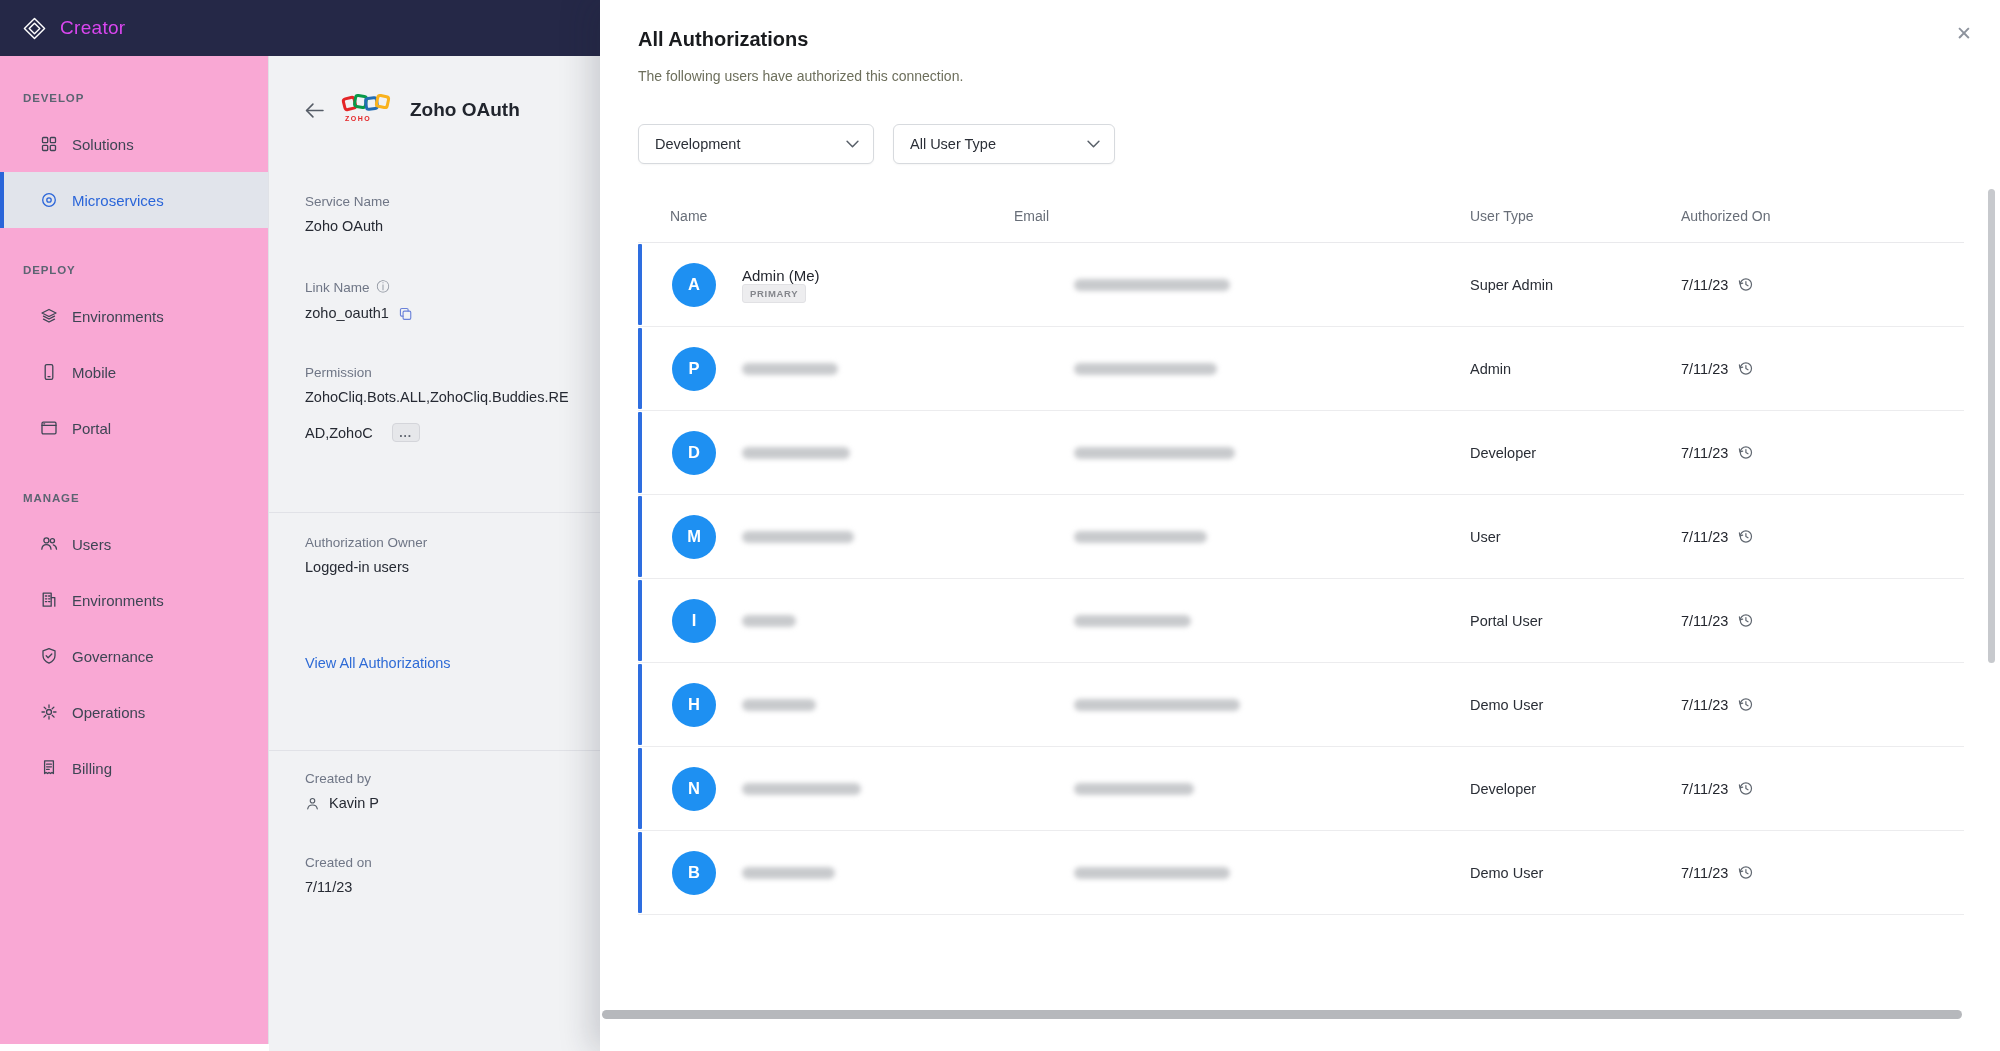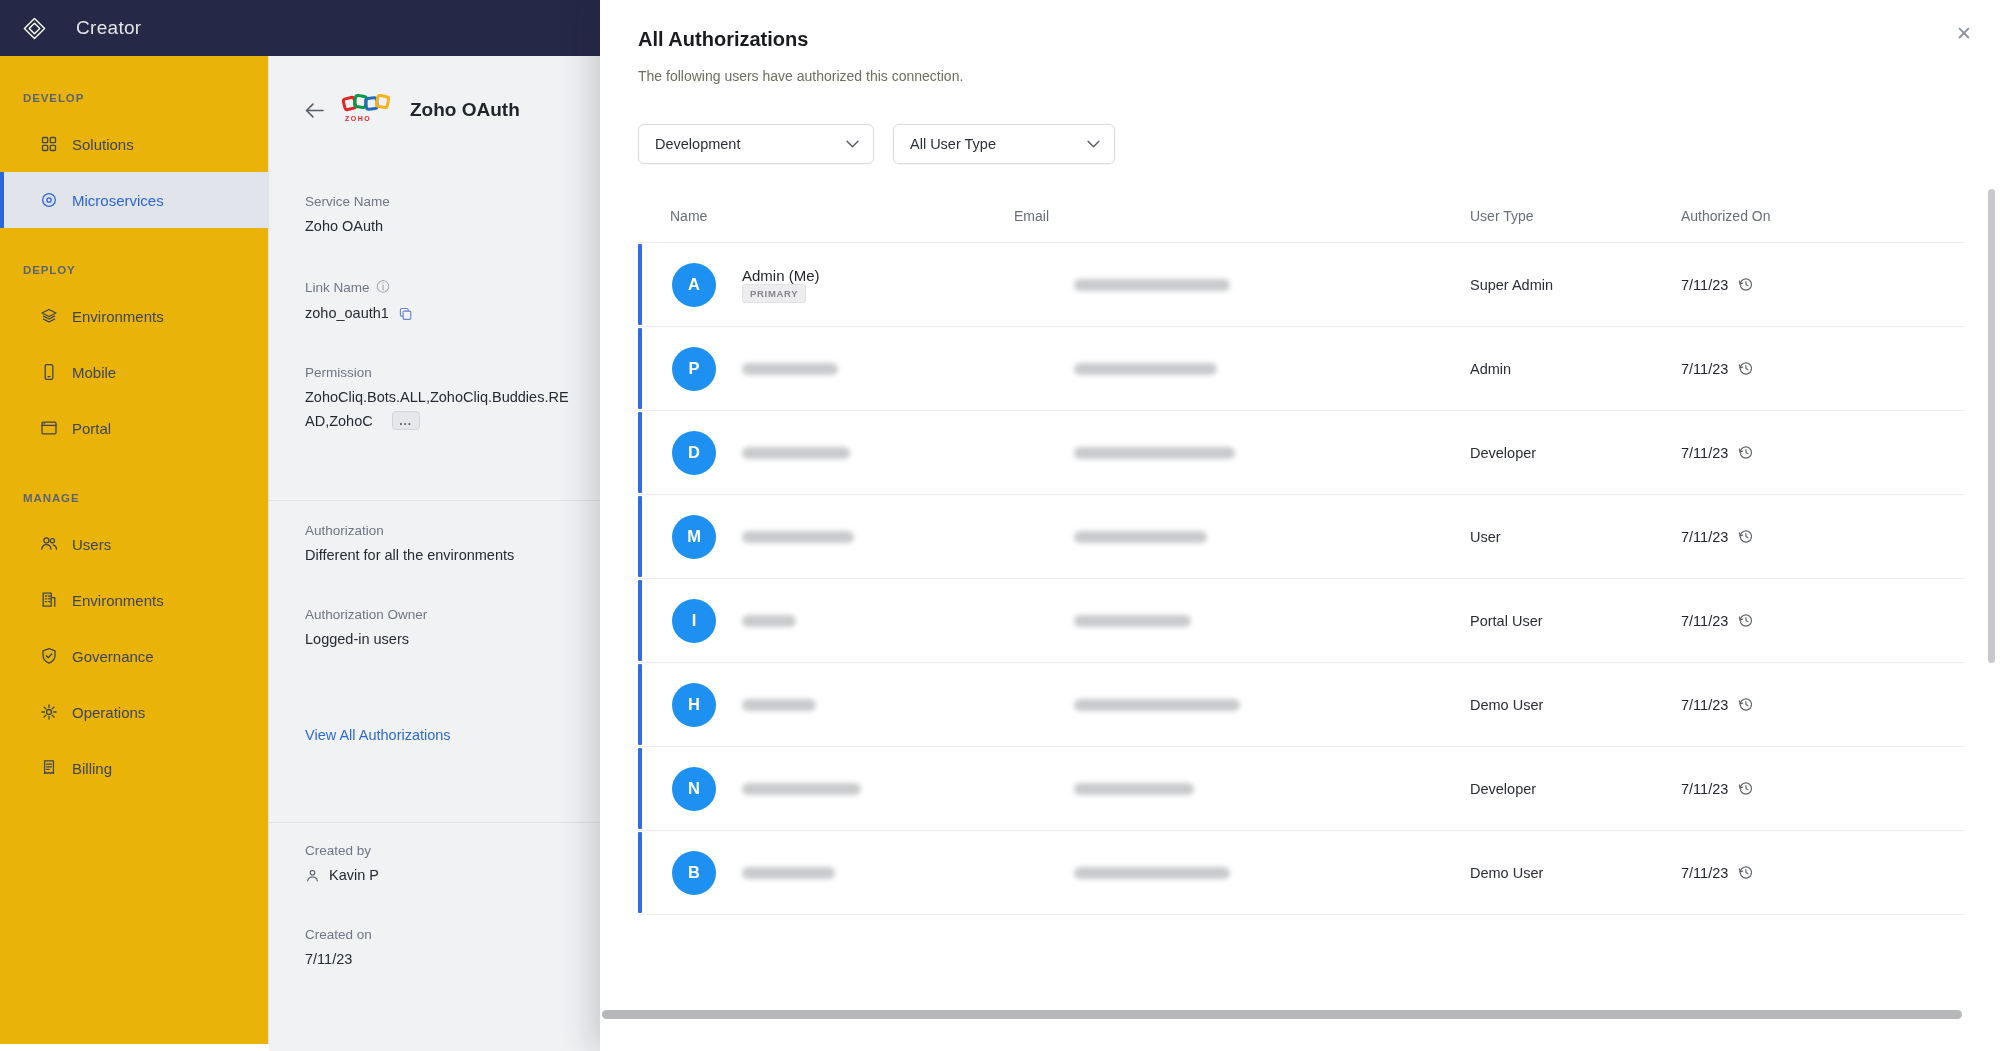--- a/index.html
+++ b/index.html
@@ -2,25 +2,25 @@
 <html><head>
 <meta charset="utf-8">
 <style>
   html,body { margin:0; padding:0; background:#ffffff; }
   .canvas { position:relative; width:2000px; height:1051px; overflow:hidden;
             font-family:"Liberation Sans", sans-serif; background:#ffffff; }
 
   
   .topbar { position:absolute; top:0; left:0; width:100%; height:56px; background:#252847;
             display:flex; align-items:center; padding-left:22px; box-sizing:border-box; z-index:1; }
-  .topbar .brand { color:#e5e5e5; font-size:19px; margin-left:29px; letter-spacing:.3px; }
+  .topbar .brand { color:#d946ef; font-size:19px; margin-left:13px; letter-spacing:.3px; }
   .topbar-logo { display:flex; align-items:center; }
 
   
-  .sidebar { position:absolute; top:56px; left:0; width:268px; bottom:7px; background:#eab308;
+  .sidebar { position:absolute; top:56px; left:0; width:268px; bottom:7px; background:#f9a8d4;
              border-right:1px solid #e0e2e7; z-index:1; }
   .side-section-title { margin:36px 0 10px 23px; font-size:11.5px; font-weight:bold;
                         color:#5c6472; letter-spacing:.9px; height:14px; }
   .side-item { display:flex; align-items:center; gap:14px; height:56px; padding-left:40px;
                font-size:15px; color:#3e4554; cursor:pointer; position:relative; }
   .side-icon { width:18px; height:18px; display:flex; align-items:center; }
   .side-item.active { background:#e1e4eb; color:#2a65d9; }
   .side-item.active::before { content:""; position:absolute; left:0; top:0; bottom:0; width:4px;
                               background:#2a65d9; }
 
@@ -30,21 +30,21 @@
   .detail-header { display:flex; align-items:center; gap:17px; padding:34px 0 0 36px; height:40px; }
   .back { display:flex; cursor:pointer; }
   .detail-title { font-size:19px; font-weight:bold; color:#21252d; margin:0; white-space:nowrap; }
   .detail-section { padding:64px 36px 70px; border-bottom:1px solid #e1e2e7; }
   .detail-section.sec2 { padding:22px 36px 78px; }
   .detail-section.sec3 { padding:20px 36px 30px; border-bottom:none; }
   .field { margin-bottom:44px; }
   .field:last-child { margin-bottom:0; }
   .f-label { font-size:13.5px; color:#6f7686; display:flex; align-items:center; gap:7px; }
   .f-value { margin-top:9px; font-size:14.5px; color:#262a33; white-space:nowrap; display:flex; align-items:center; gap:9px; }
-  .f-value.wrapline { margin-top:6px; }
+  .f-value.wrapline { margin-top:18px; }
   .info { color:#8b919c; font-size:13px; cursor:pointer; }
   .more-btn { display:inline-flex; align-items:center; justify-content:center; margin-left:10px;
               min-width:26px; height:17px; background:#e6e7ea; border:1px solid #d4d5da; border-radius:4px;
               color:#5f6570; font-weight:bold; font-size:12px; line-height:1; cursor:pointer; letter-spacing:1px; }
   .link { color:#2e6bd6; font-size:14.5px; text-decoration:none; display:inline-block; margin-top:36px; cursor:pointer; }
 
   
   .overlay { position:absolute; top:0; left:600px; right:0; bottom:0; background:#ffffff; z-index:5;
              box-shadow:-10px 0 30px rgba(30,34,48,.18); padding:28px 46px 0 38px; box-sizing:border-box; }
   .ov-title { font-size:20px; font-weight:bold; color:#191b1e; margin:0; }
@@ -257,24 +257,20 @@
         <div class="f-value">ZohoCliq.Bots.ALL,ZohoCliq.Buddies.RE</div>
         <div class="f-value wrapline">
           <span>AD,ZohoC</span>
           <span class="more-btn">...</span>
         </div>
       </div>
     </div>
 
     <div class="detail-section sec2">
       <div class="field">
-        <div class="f-label">Authorization</div>
-        <div class="f-value">Different for all the environments</div>
-      </div>
-      <div class="field">
         <div class="f-label">Authorization Owner</div>
         <div class="f-value">Logged-in users</div>
       </div>
       <a class="link">View All Authorizations</a>
     </div>
 
     <div class="detail-section sec3">
       <div class="field">
         <div class="f-label">Created by</div>
         <div class="f-value">

